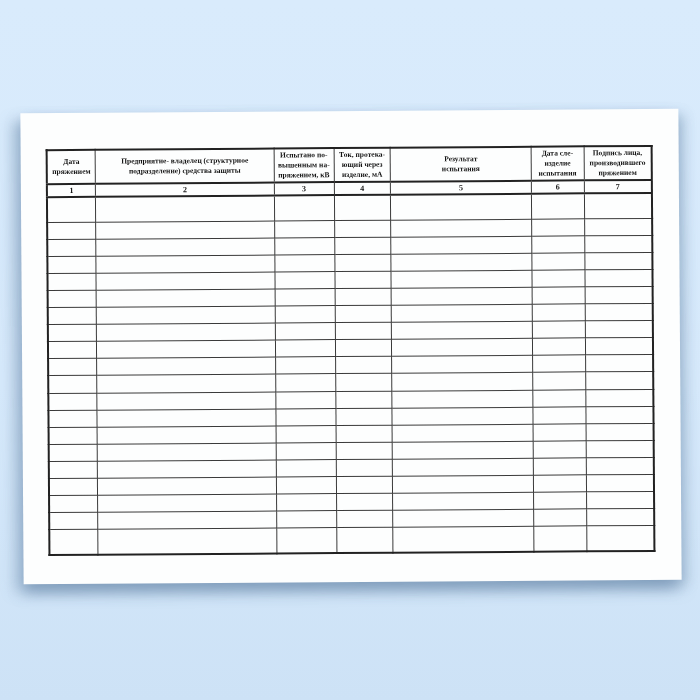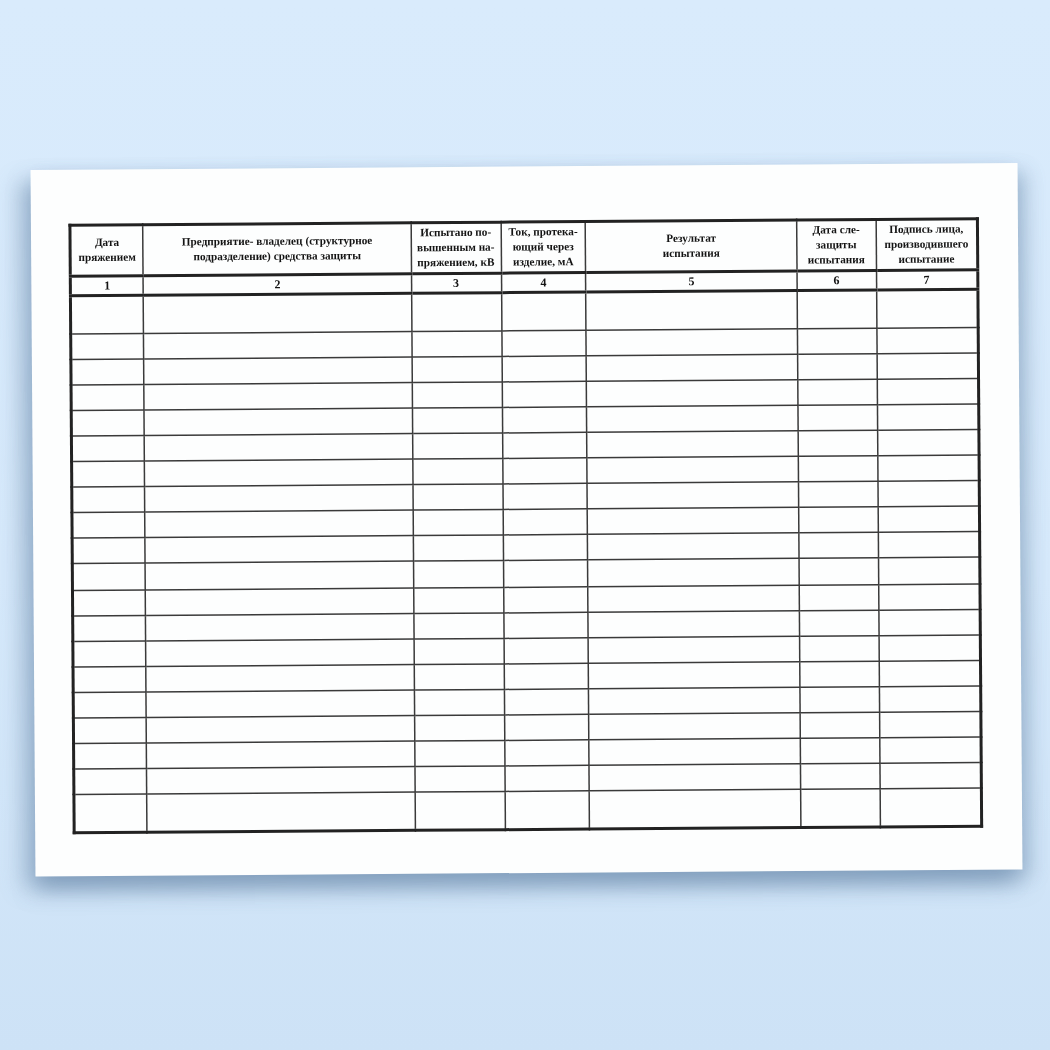--- a/index.html
+++ b/index.html
@@ -96,25 +96,25 @@
 подразделение) средства защиты</th>
         <th>Испытано по-
 вышенным на-
 пряжением, кВ</th>
         <th>Ток, протека-
 ющий через
 изделие, мА</th>
         <th>Результат
 испытания</th>
         <th>Дата сле-
-защиты
+изделие
 испытания</th>
         <th>Подпись лица,
 производившего
-испытание</th>
+пряжением</th>
       </tr>
       <tr class="number-row">
         <th>1</th>
         <th>2</th>
         <th>3</th>
         <th>4</th>
         <th>5</th>
         <th>6</th>
         <th>7</th>
       </tr>

